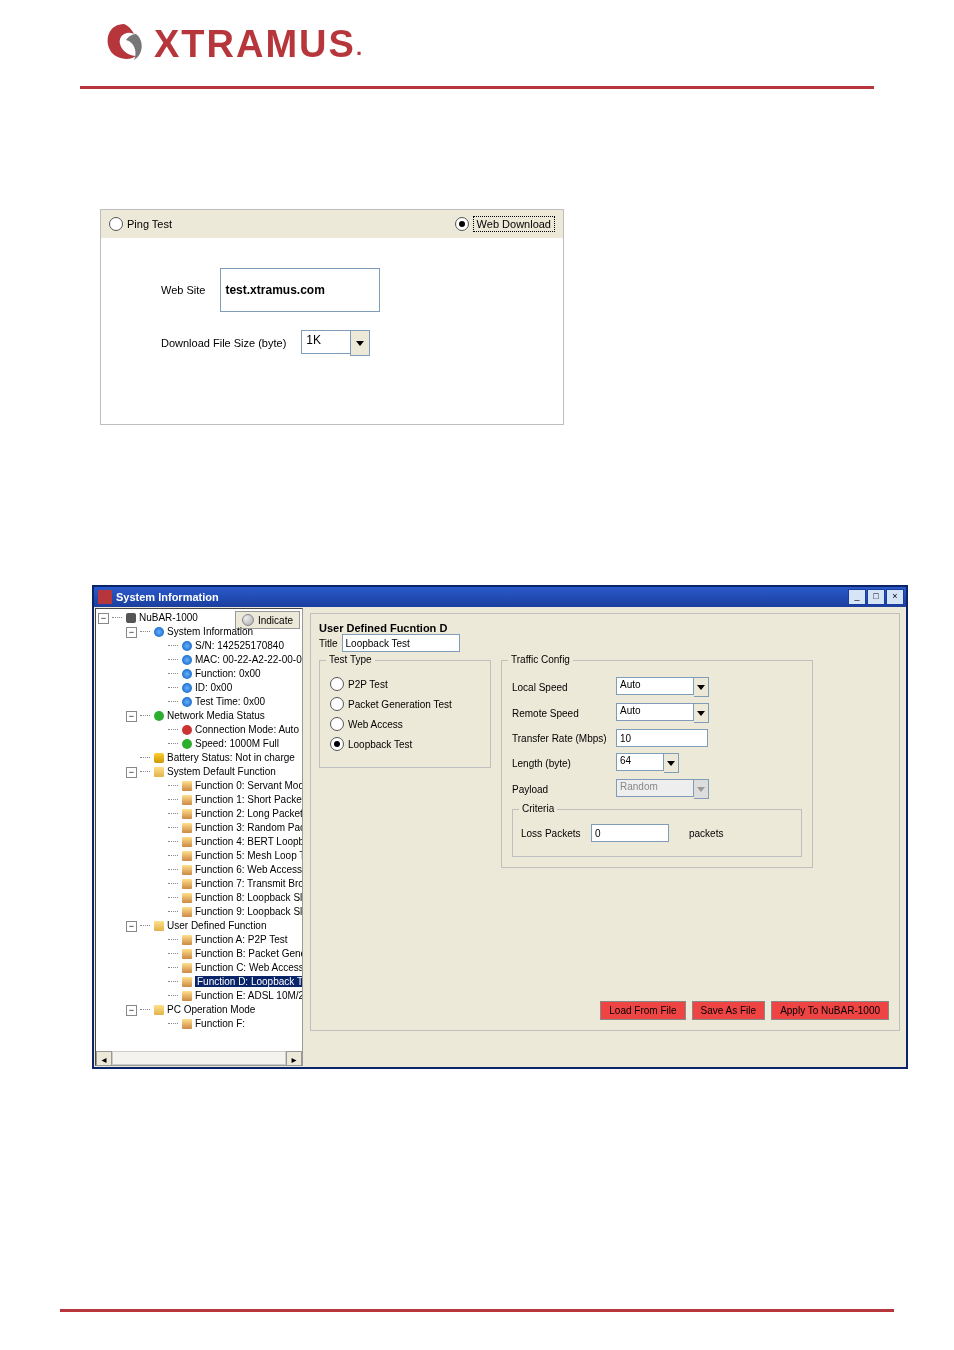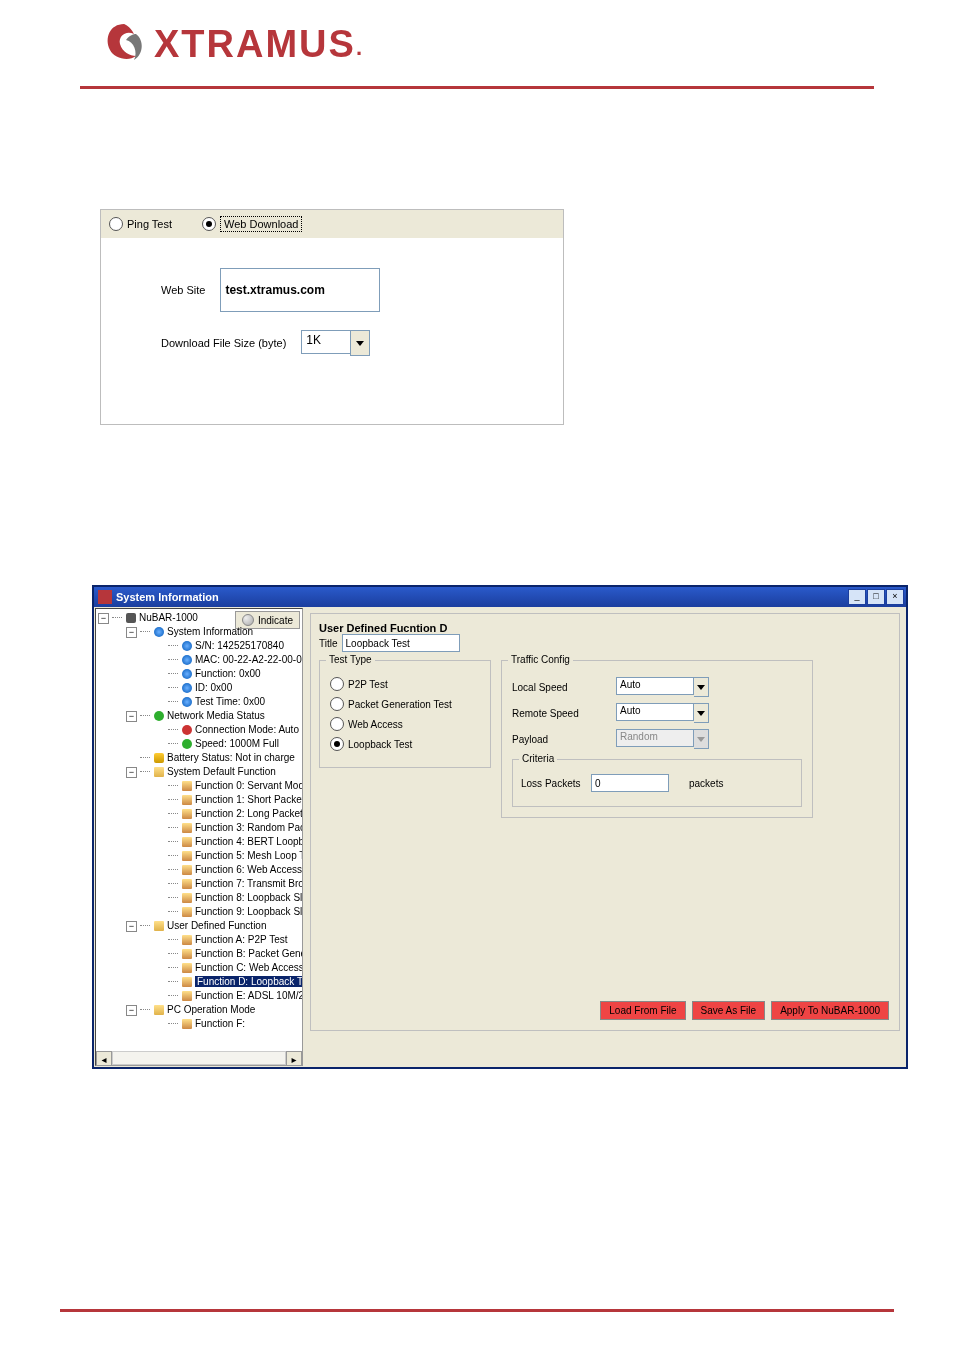--- a/index.html
+++ b/index.html
@@ -41,20 +41,21 @@
   .panel1 {
     margin: 120px 0 0 100px;
     width: 462px;
     background: #ece9d8;
     border: 1px solid #bdbdbd;
   }
   .panel1-row1 {
     display: flex;
     align-items: center;
     padding: 6px 8px;
+    justify-content: space-between;
   }
   .radio {
     width: 12px; height: 12px;
     border: 1px solid #555;
     border-radius: 50%;
     background: #fff;
     display: inline-flex;
     align-items: center;
     justify-content: center;
     margin-right: 4px;
@@ -469,20 +470,33 @@
           <div class="tf-row">
             <span class="tf-lbl">Remote Speed</span>
             <div class="tf-sel">
               <div class="tf-in">Auto</div>
               <div class="tf-dd">
                   <div class="caret"></div>
                 </div>
             </div>
           </div>
           <div class="tf-row">
+            <span class="tf-lbl">Transfer Rate (Mbps)</span>
+            <input class="tf-in" style="width: 84px;" value="10">
+          </div>
+          <div class="tf-row">
+            <span class="tf-lbl">Length (byte)</span>
+            <div class="tf-sel">
+              <div class="tf-in" style="width:40px;">64</div>
+              <div class="tf-dd">
+                  <div class="caret"></div>
+                </div>
+            </div>
+          </div>
+          <div class="tf-row">
             <span class="tf-lbl">Payload</span>
             <div class="tf-sel">
               <div class="tf-in disabled">Random</div>
               <div class="tf-dd" style="background:#ddd;">
                   <div class="caret" style="border-top-color:#999;"></div>
                 </div>
             </div>
           </div>
           <div class="criteria">
             <div class="group-title">Criteria</div>

